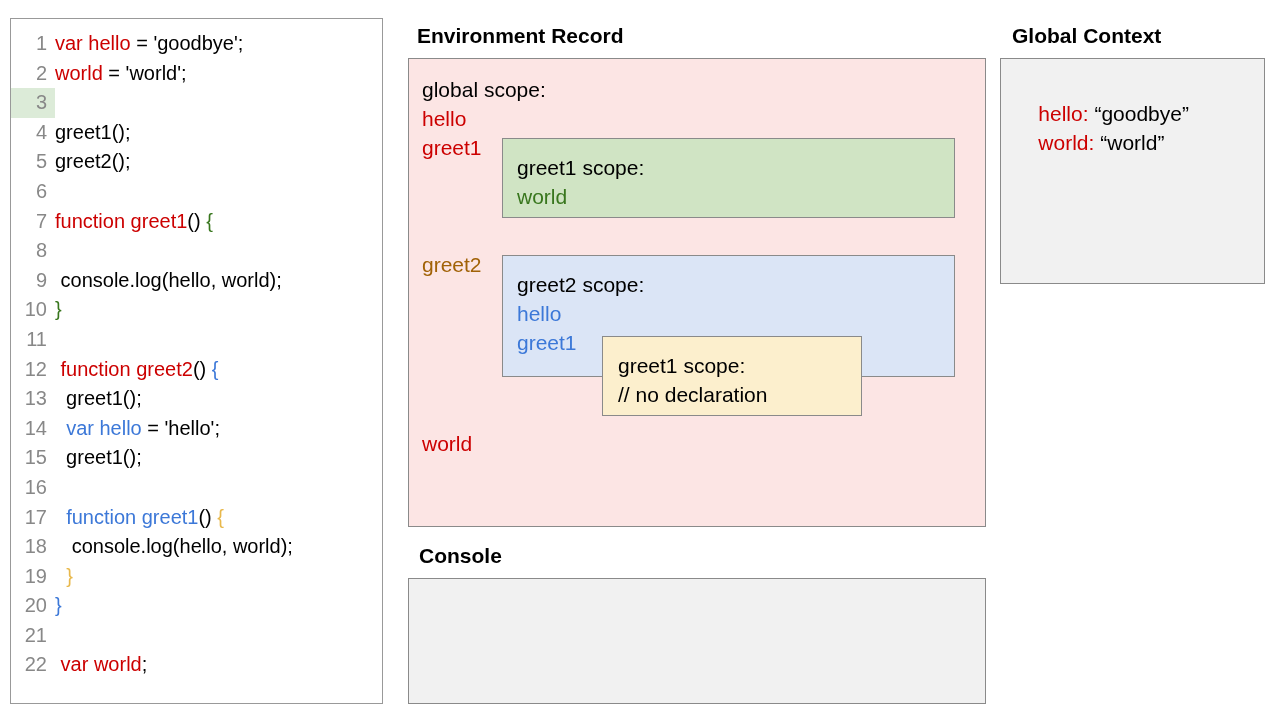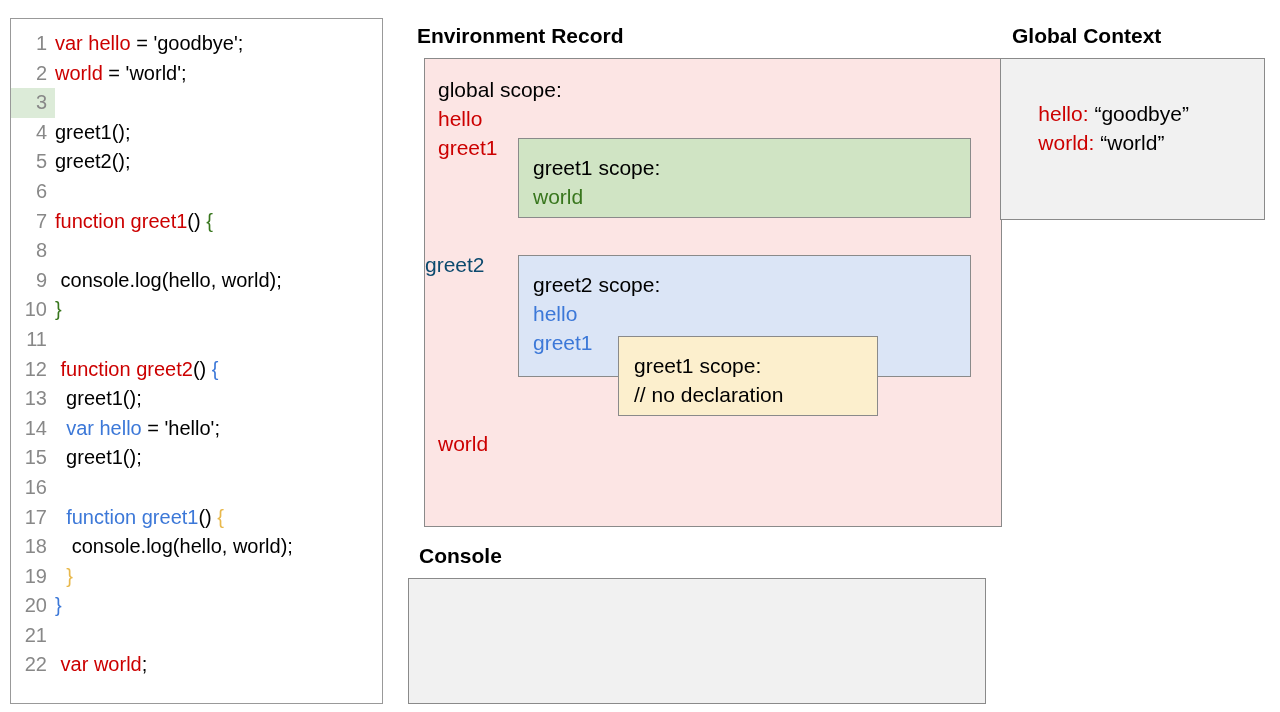--- a/index.html
+++ b/index.html
@@ -75,32 +75,31 @@
   
   #env-box {
     position: absolute;
     left: 408px;
     top: 58px;
     width: 578px;
     height: 469px;
     background: #fce5e4;
     border: 1px solid #8a8a8a;
     box-sizing: border-box;
-    margin-left: 16px;
   }
   .er-label {
     position: absolute;
     font-size: 21px;
     font-family: "Liberation Sans", sans-serif;
     white-space: pre;
   }
   #er-global-scope { left: 13px; top: 19px; color: #000000; }
   #er-hello        { left: 13px; top: 48px; color: #cc0000; }
   #er-greet1       { left: 13px; top: 77px; color: #cc0000; }
-  #er-greet2       { left: 0; top: 194px; color: #0c4a6e; }
+  #er-greet2       { left: 13px; top: 194px; color: #a16207; }
   #er-world        { left: 13px; top: 373px; color: #cc0000; }
 
   #greet1-scope-box {
     position: absolute;
     left: 93px;
     top: 79px;
     width: 453px;
     height: 80px;
     background: #d0e4c4;
     border: 1px solid #8a8a8a;
@@ -159,21 +158,21 @@
     color: #000000;
     white-space: pre;
   }
 
   
   #global-box {
     position: absolute;
     left: 1000px;
     top: 58px;
     width: 265px;
-    height: 162px;
+    height: 226px;
     background: #f1f1f1;
     border: 1px solid #8a8a8a;
     box-sizing: border-box;
   }
   .gc-row {
     position: absolute;
     left: 14px;
     font-size: 21px;
     font-family: "Liberation Sans", sans-serif;
     white-space: pre;

